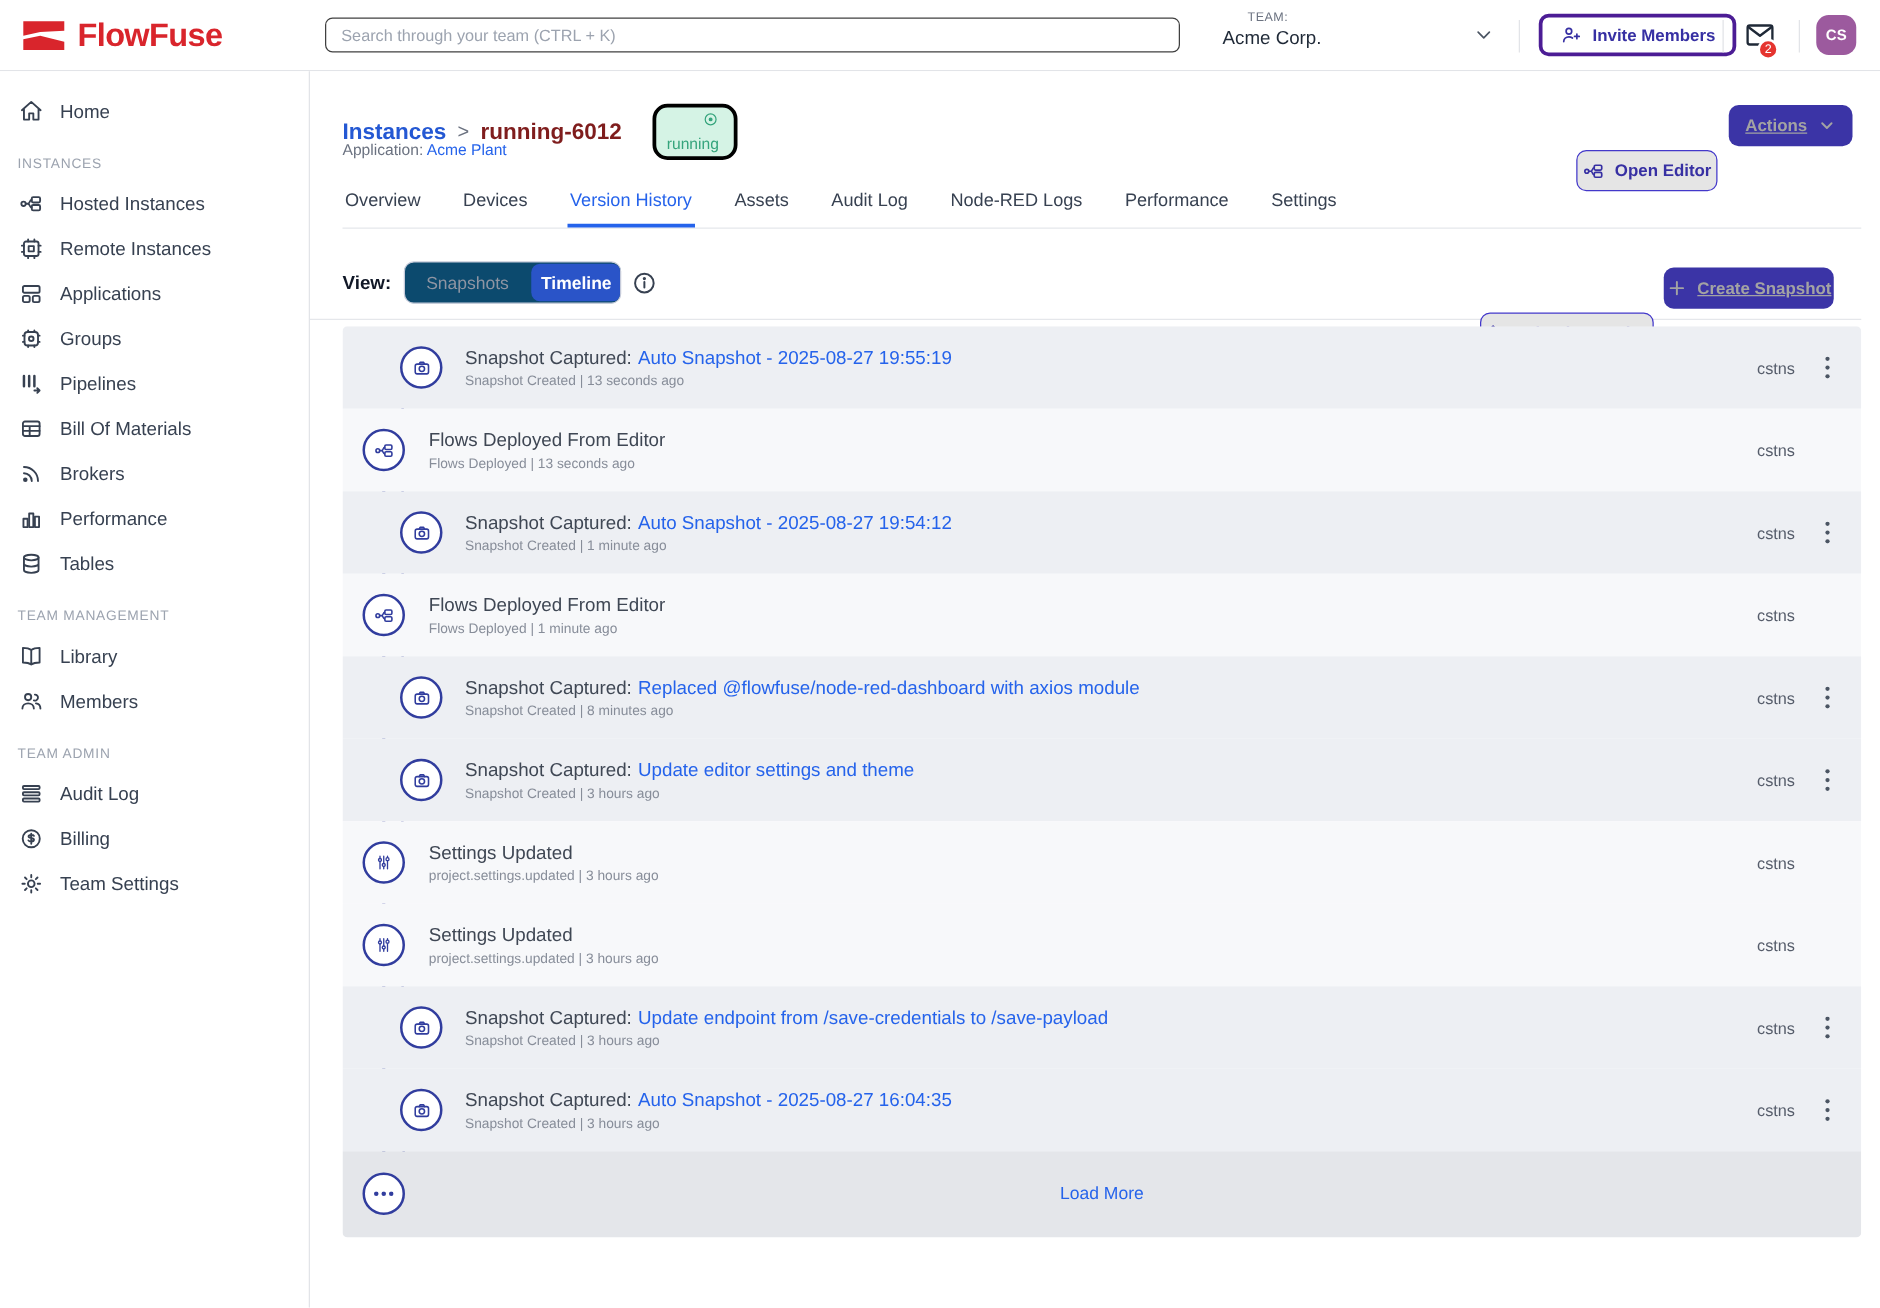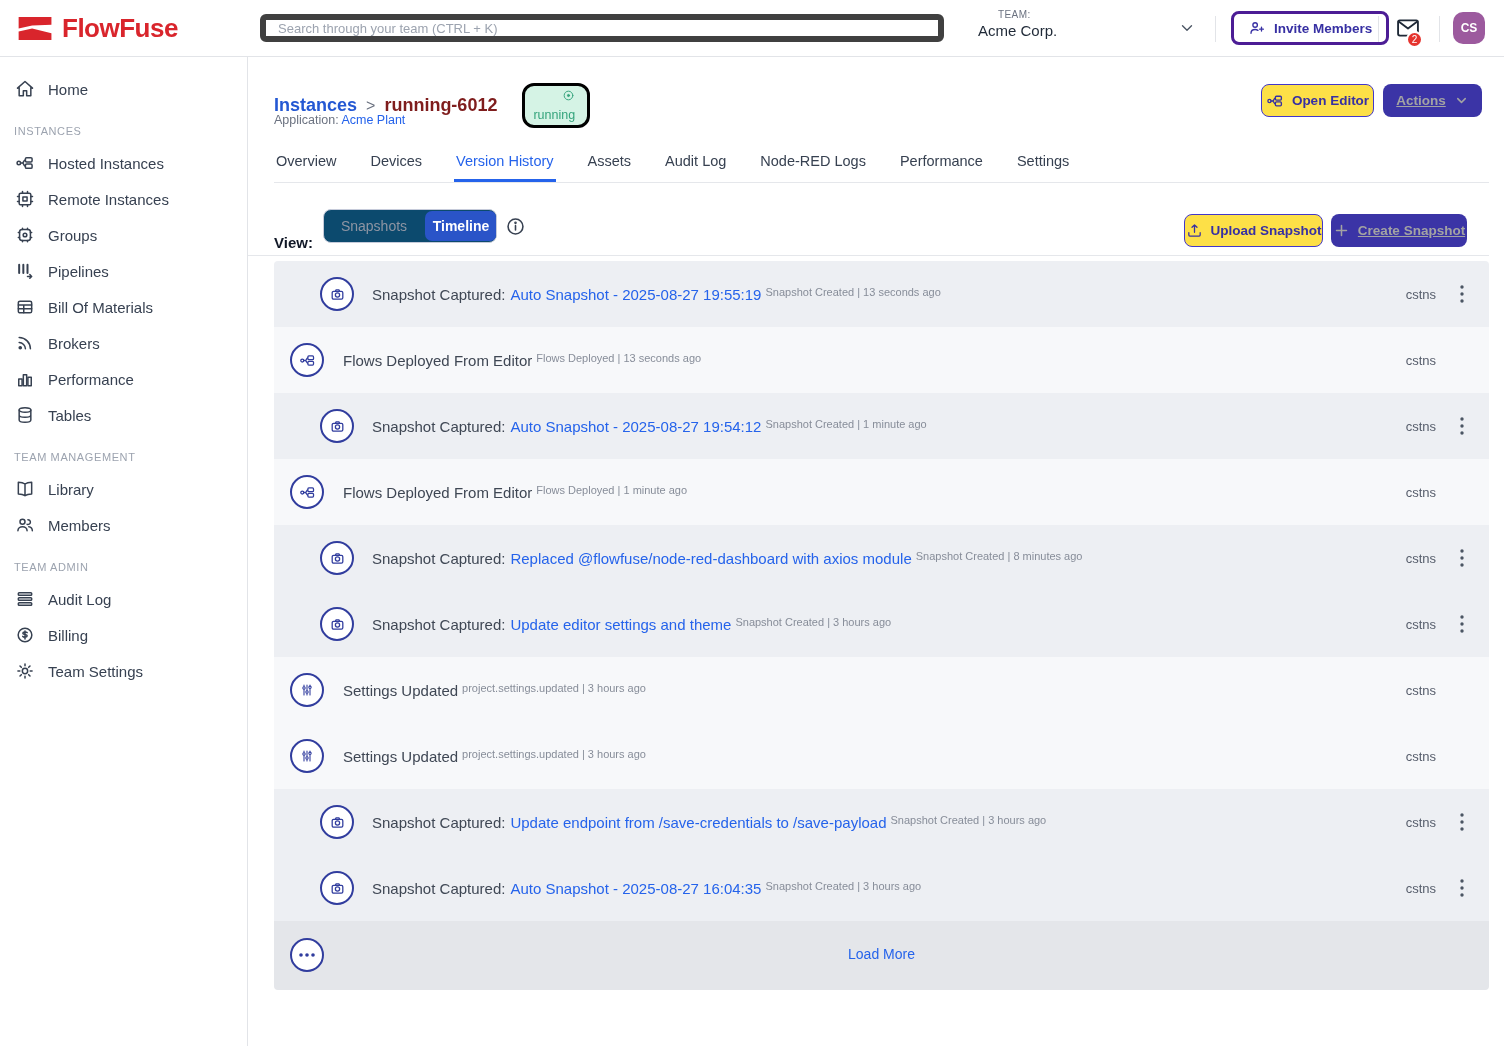--- a/index.html
+++ b/index.html
@@ -6,21 +6,21 @@
   html,body { width:1504px; height:1046px; overflow:hidden; background:#fff;
     font-family:"Liberation Sans", sans-serif; color:#374151; }
   svg { display:block; }
   .ic { stroke:currentColor; fill:none; stroke-width:1.8; stroke-linecap:round; stroke-linejoin:round; }
 
   
   .topbar { position:absolute; left:0; top:0; width:1504px; height:57px; background:#fff;
     border-bottom:1px solid #e2e4e8; }
   .brand { position:absolute; left:18px; top:13px; display:flex; align-items:center; gap:8px; }
   .brand-name { font-size:26px; font-weight:bold; color:#d9252c; letter-spacing:-0.5px; }
-  .search { position:absolute; left:260px; top:14px; width:684px; height:28px; border:6px solid #404040;
+  .search { position:absolute; left:260px; top:14px; width:684px; height:28px; border:1px solid #404040;
     border-radius:6px; font-size:13px; padding:0 12px; color:#374151; outline:none; background:#fff; }
   .search::placeholder { color:#9ca3af; }
   .teamblock { position:absolute; left:978px; top:9px; }
   .team-label { font-size:10px; color:#6b7280; letter-spacing:0.4px;margin-left:20px; }
   .team-name { font-size:15px; color:#1f2937; margin-top:2px; }
   .team-chevron { position:absolute; left:1178px; top:19px; color:#4b5563; }
   .vdiv { position:absolute; top:16px; width:1px; height:26px; background:#e2e4e8; }
   .invite-btn { position:absolute; left:1231px; top:11px; height:34px; padding:0 14px; display:flex;
     align-items:center; gap:8px; border:3px solid #4c1d95; border-radius:8px; background:#fff;
     color:#3730a3; font-size:13.5px; font-weight:bold; cursor:pointer; }
@@ -44,33 +44,33 @@
   .main { position:absolute; left:248px; top:57px; width:1256px; height:989px; background:#fff; }
   .crumbs { position:absolute; left:26px; top:26px; display:flex; align-items:center; gap:9px; }
   .crumb-link { font-size:18px; font-weight:bold; color:#2458d3; cursor:pointer; }
   .crumb-sep { font-size:16px; color:#6b7280; }
   .crumb-name { font-size:18px; font-weight:bold; color:#7f1d1d; }
   .status-badge { margin-left:16px; display:flex; align-items:flex-end; gap:6px; background:#d5f3e5;
     border:3px solid #000000; color:#35a47c; border-radius:12px; padding:3px 12px 3px 8px; font-size:12.5px;flex-direction:column; }
   .app-line { position:absolute; left:26px; top:56px; font-size:12.5px; color:#6b7280; }
   .app-link { color:#2563eb; cursor:pointer; }
   .btn-outline { display:flex; align-items:center; gap:8px; border:1px solid #4338ca; border-radius:8px;
-    background:#fde047; color:#3730a3; font-size:13.5px; font-weight:bold; cursor:pointer; justify-content:center; }
+    background:#e5e5e5; color:#3730a3; font-size:13.5px; font-weight:bold; cursor:pointer; justify-content:center;margin-top:36px; }
   .btn-solid { display:flex; align-items:center; gap:8px; border:none; border-radius:8px;
     background:#3b34a6; color:#a3a3a3; font-size:13.5px; font-weight:bold; cursor:pointer; justify-content:center;text-decoration:underline; }
   .open-editor { position:absolute; right:130px; top:27px; width:113px; height:33px; }
   .actions { position:absolute; right:22px; top:27px; width:99px; height:33px; }
 
   .tabs { position:absolute; left:26px; top:90px; right:15px; height:36px; display:flex; gap:30px;
     border-bottom:1px solid #e5e7eb; }
   .tab { font-size:14.5px; color:#374151; padding:6px 2px 0; cursor:pointer; }
   .tab.active { color:#2563eb; border-bottom:3px solid #2563eb; }
 
   .view-row { position:absolute; left:0; top:147px; right:15px; height:52px; border-bottom:1px solid #e5e7eb; }
-  .view-label { position:absolute; left:26px; top:14px; font-size:15px; font-weight:bold; color:#111827;margin-top:16px; }
+  .view-label { position:absolute; left:26px; top:14px; font-size:15px; font-weight:bold; color:#111827; }
   .toggle { position:absolute; left:75px; top:5px; width:174px; height:34px; border:1px solid #c6cbda;
     border-radius:8px; background:#0c4a6e; display:flex; overflow:hidden; cursor:pointer; }
   .toggle-seg { flex:0 0 100px; display:flex; align-items:center; justify-content:center; font-size:14px; color:#8e95a3; }
   .toggle-seg.active { flex:0 0 72px; background:#2a54c8; color:#fff; border-radius:7px; margin:1px; font-weight:bold; }
   .info-icon { position:absolute; left:257px; top:12px; color:#374151; cursor:pointer; }
   .upload-btn { position:absolute; right:166px; top:10px; width:139px; height:33px; }
   .create-btn { position:absolute; right:22px; top:10px; width:136px; height:33px; }
 
   
   .timeline { position:absolute; left:26px; top:204px; width:1215px; height:729px; border-radius:4px;
@@ -78,21 +78,21 @@
   .tl-svg { position:absolute; left:0; top:0; pointer-events:none; }
   .row { position:relative; height:66px; display:flex; align-items:center; padding-right:15px; }
   .row.snap { background:#edeff3; }
   .row.event { background:#f7f8fa; }
   .row.loadmore { background:#e4e6ea; height:69px; }
   .node-circle { position:absolute; top:16px; width:34px; height:34px; border-radius:50%; background:#fff;
     border:2px solid #313d9e; color:#313d9e; display:flex; align-items:center; justify-content:center; }
   .row.snap .node-circle { left:46px; }
   .row.event .node-circle, .row.loadmore .node-circle { left:16px; }
   .row.loadmore .node-circle { top:17px; }
-  .row-text { display:flex; flex-direction:row; gap:4px; }
+  .row-text { display:flex; flex-direction:column; gap:4px; }
   .row.snap .row-text { margin-left:98px; }
   .row.event .row-text { margin-left:69px; }
   .row-title { font-size:15px; color:#3f4754; display:flex; gap:5px; }
   .row-title a { color:#2563eb; text-decoration:none; cursor:pointer; }
   .row-meta { font-size:11px; color:#878d99; }
   .row-right { margin-left:auto; display:flex; align-items:center; }
   .owner { font-size:13px; color:#565d6b; margin-right:14px; }
   .kebab { width:24px; height:28px; display:flex; align-items:center; justify-content:center;
     color:#4b5563; cursor:pointer; }
   .kebab.hidden-k { visibility:hidden; }
@@ -169,20 +169,30 @@
       <rect x="9.5" y="9.5" width="5" height="5"></rect>
           <path d="M9 5V3M15 5V3M9 21v-2M15 21v-2M5 9H3M5 15H3M21 9h-2M21 15h-2"></path>
         </svg>
       </span>
     <span>Remote Instances</span>
   </div>
 
   <div class="side-item">
     <span class="sicon">
       <svg class="ic" width="20" height="20" viewBox="0 0 24 24">
+          <rect x="4" y="4.5" width="16" height="6.5" rx="1.5"></rect>
+      <rect x="4" y="14" width="6.5" height="6" rx="1.5"></rect>
+          <rect x="13.5" y="14" width="6.5" height="6" rx="1.5"></rect>
+        </svg>
+      </span>
+    <span>Applications</span>
+  </div>
+  <div class="side-item">
+    <span class="sicon">
+      <svg class="ic" width="20" height="20" viewBox="0 0 24 24">
           <rect x="5.5" y="5.5" width="13" height="13" rx="3"></rect>
       <circle cx="12" cy="12" r="2.2"></circle>
           <path d="M9 5.5V4M15 5.5V4M9 20v-1.5M15 20v-1.5M5.5 9H4M5.5 15H4M20 9h-1.5M20 15h-1.5"></path>
         </svg>
       </span>
     <span>Groups</span>
   </div>
   <div class="side-item">
     <span class="sicon">
       <svg class="ic" width="20" height="20" viewBox="0 0 24 24" style="stroke-width:2.4">

